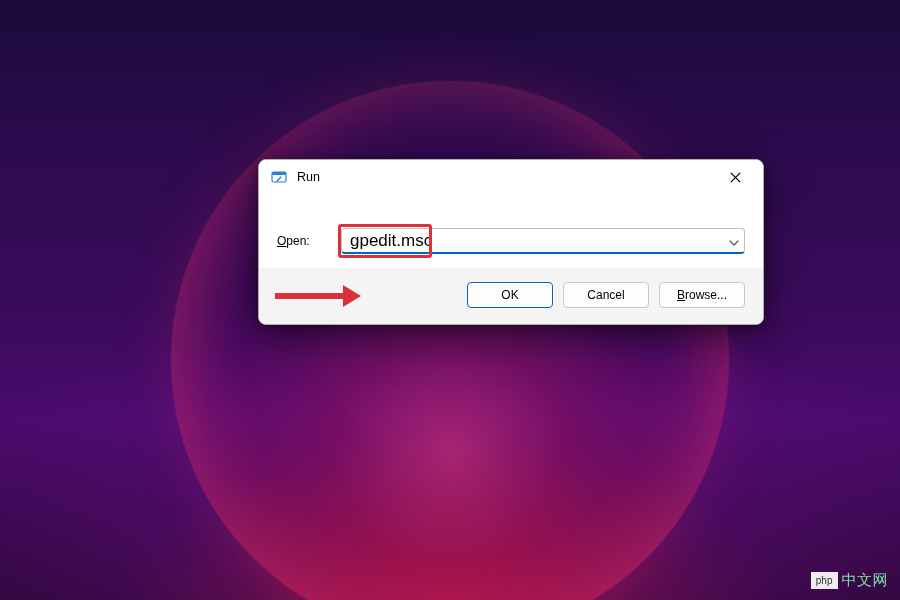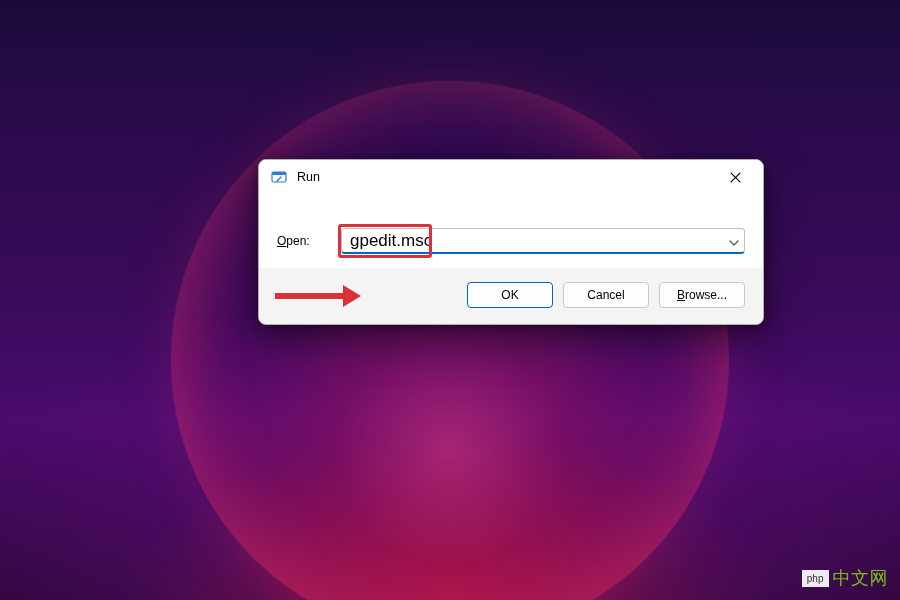--- a/index.html
+++ b/index.html
@@ -186,22 +186,22 @@
     }
     .watermark .wm-badge {
       background: #fff;
       color: #333;
       font-size: 10px;
       font-weight: 400;
       padding: 3px 5px;
       border-radius: 0;
     }
     .watermark .wm-text {
-      color: #84cc16;
-      font-size: 18px;
+      color: #86efac;
+      font-size: 15px;
       letter-spacing: 0.5px;
     }
   </style>
 </head>
 <body>
 
 <div class="wallpaper">
   <div class="orb"></div>
 </div>
 

